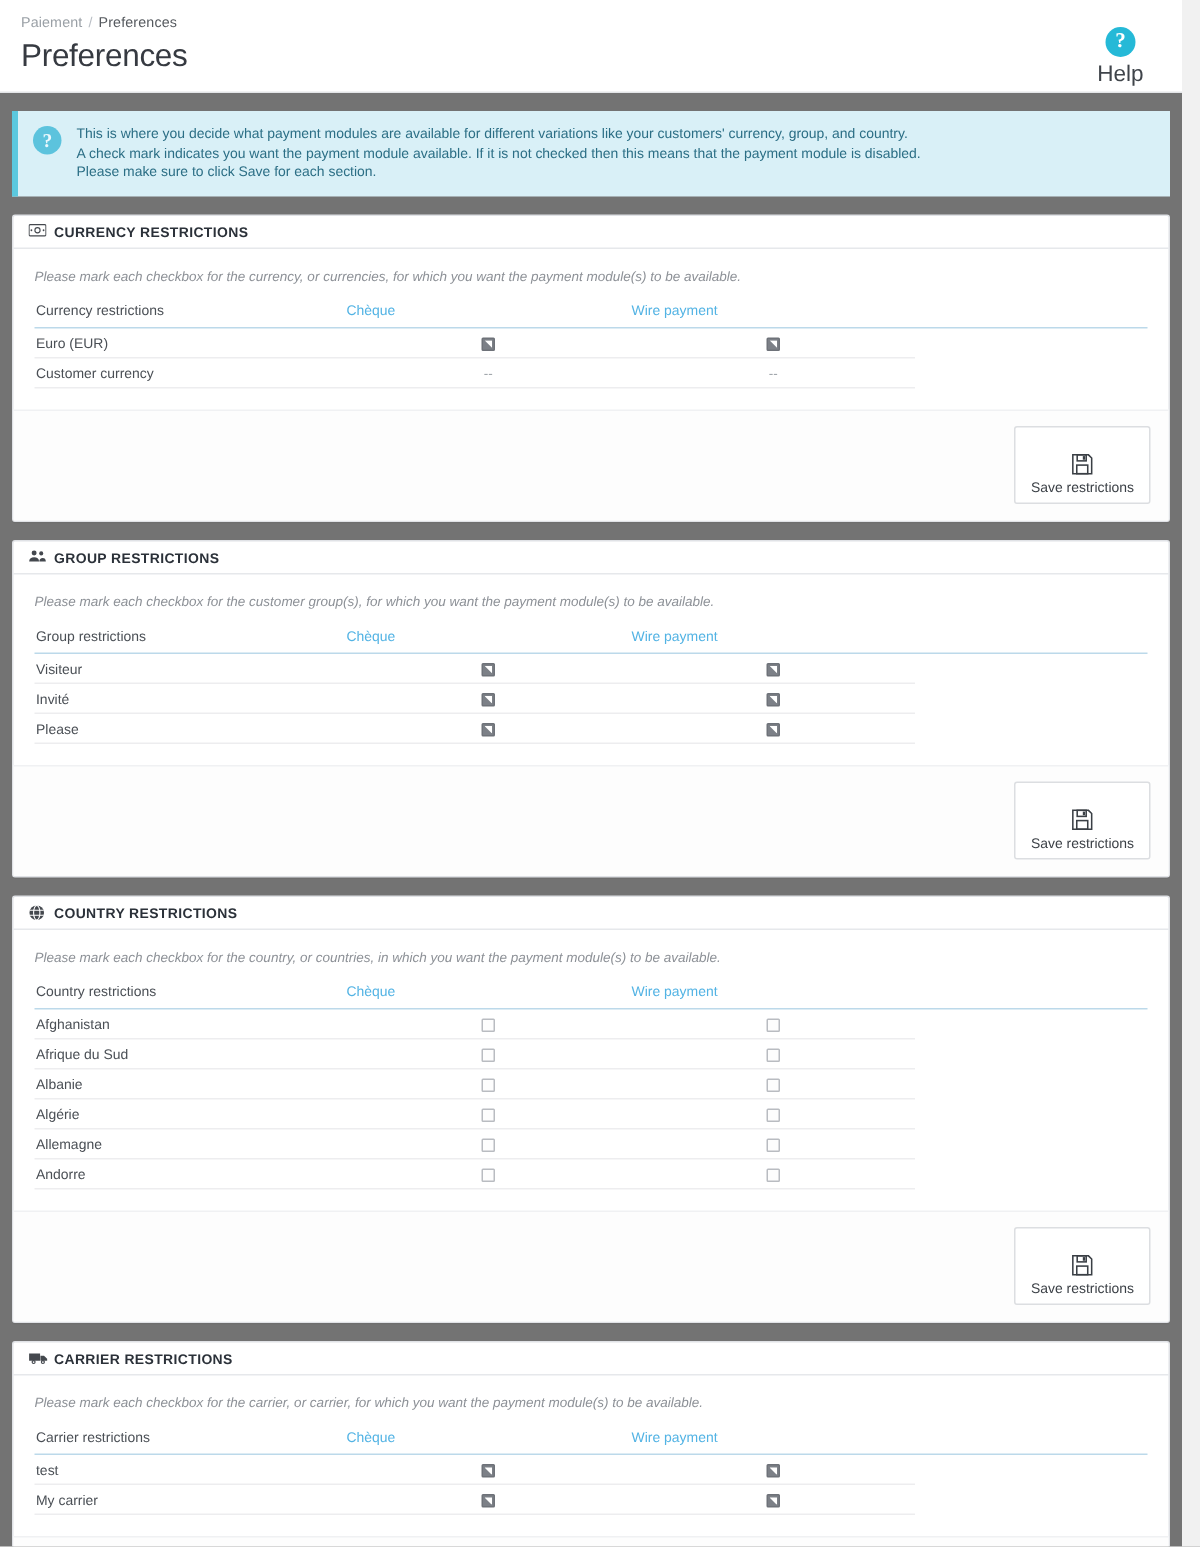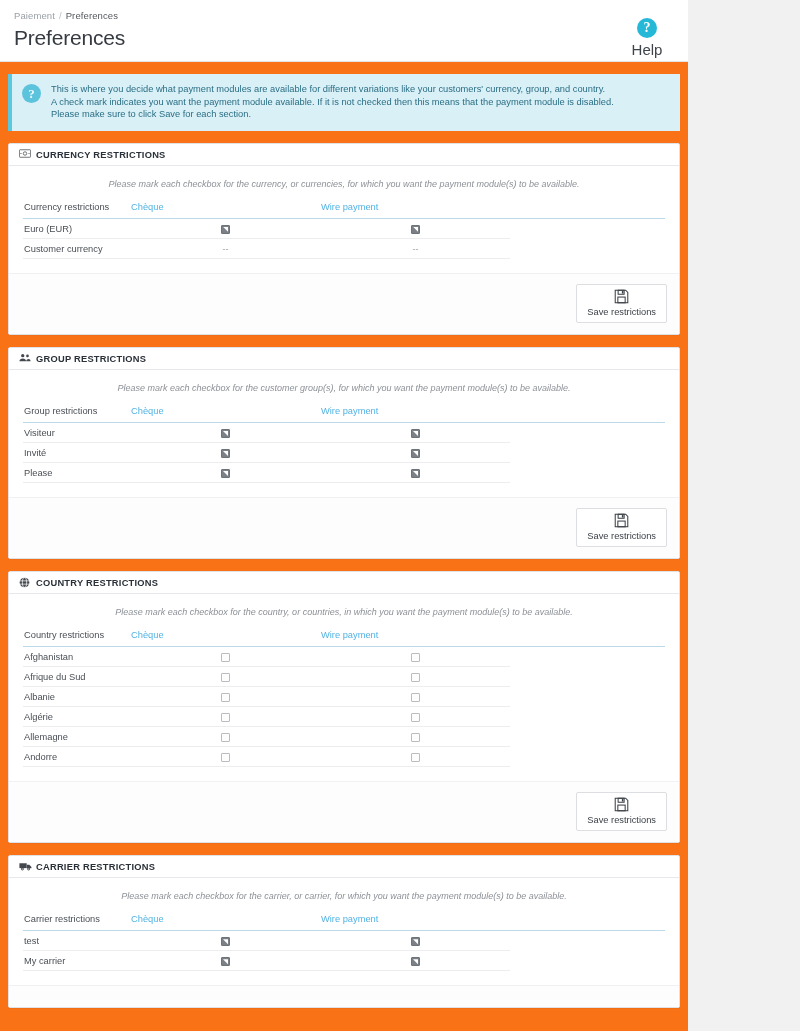--- a/index.html
+++ b/index.html
@@ -3,21 +3,21 @@
 <meta charset="utf-8">
 <style>
   * { box-sizing: border-box; }
   html, body {
     margin: 0; padding: 0;
     width: 800px; height: 1031px;
     background: #f1f1f1;
     font-family: "Liberation Sans", sans-serif;
     -webkit-font-smoothing: antialiased;
   }
-  .page { position: relative; width: 688px; height: 1031px; overflow: hidden; background:#f97316; }
+  .page { position: relative; width: 788px; height: 1031px; overflow: hidden; background:#737373; }
 
   
   .topghost {
     position: absolute; top: -30px; left: 120px; width: 560px; height: 36px;
     background:#ffffff; border-radius: 0 0 6px 6px;
   }
   .topghost-dot {
     position:absolute; top:-6px; left:741px; width:28px; height:12px;
     background:#c9ccd1; border-radius:0 0 14px 14px;
   }
@@ -88,21 +88,21 @@
   .panel-head .ptitle {
     font-size: 9.3px; color:#2b3139; font-weight: 700;
     letter-spacing: 0.25px;
   }
   .panel-icon { width:12px; height:11px; display:inline-block; color:#44484e; flex:0 0 auto; }
   .panel-icon svg { display:block; }
 
   .panel-body { padding: 12px 14px 0 14px; }
   .hint {
     font-size: 9px; color:#8d9197; font-style: italic;
-    line-height: 12px; margin-bottom: 12px; text-align: center;
+    line-height: 12px; margin-bottom: 12px;
   }
 
   table.rest { width: 100%; border-collapse: collapse; table-layout: fixed; }
   table.rest th {
     font-size: 9.3px; font-weight: 400; text-align:left;
     padding: 0 0 6px 1px; color:#4a4f55;
     border-bottom: 1px solid #bcd9ea;
   }
   table.rest th.mod { text-align:left; color:#52b3e4; }
   table.rest td {
@@ -131,21 +131,21 @@
 
   .panel-foot {
     padding: 10px 12px 11px 12px;
     display:flex; justify-content:flex-end;
     background:#fdfdfd;
     border-top: 1px solid #f0f1f3;
     margin-top: 14px;
   }
   .savebtn {
     background:#fff; border:1px solid #dcdee1; border-radius:2px;
-    padding: 4px 10px 5px 10px; text-align:center;
+    padding: 17px 10px 5px 10px; text-align:center;
     min-width: 70px; cursor:pointer;
   }
   .savebtn .sicon { color:#3a3f45; line-height:1; }
   .savebtn .sicon svg { display:block; margin:0 auto; }
   .savebtn .slab { font-size:9.3px; color:#3a3f45; margin-top:3px; white-space:nowrap; }
 </style>
 </head>
 <body>
 
 <div class="page">

